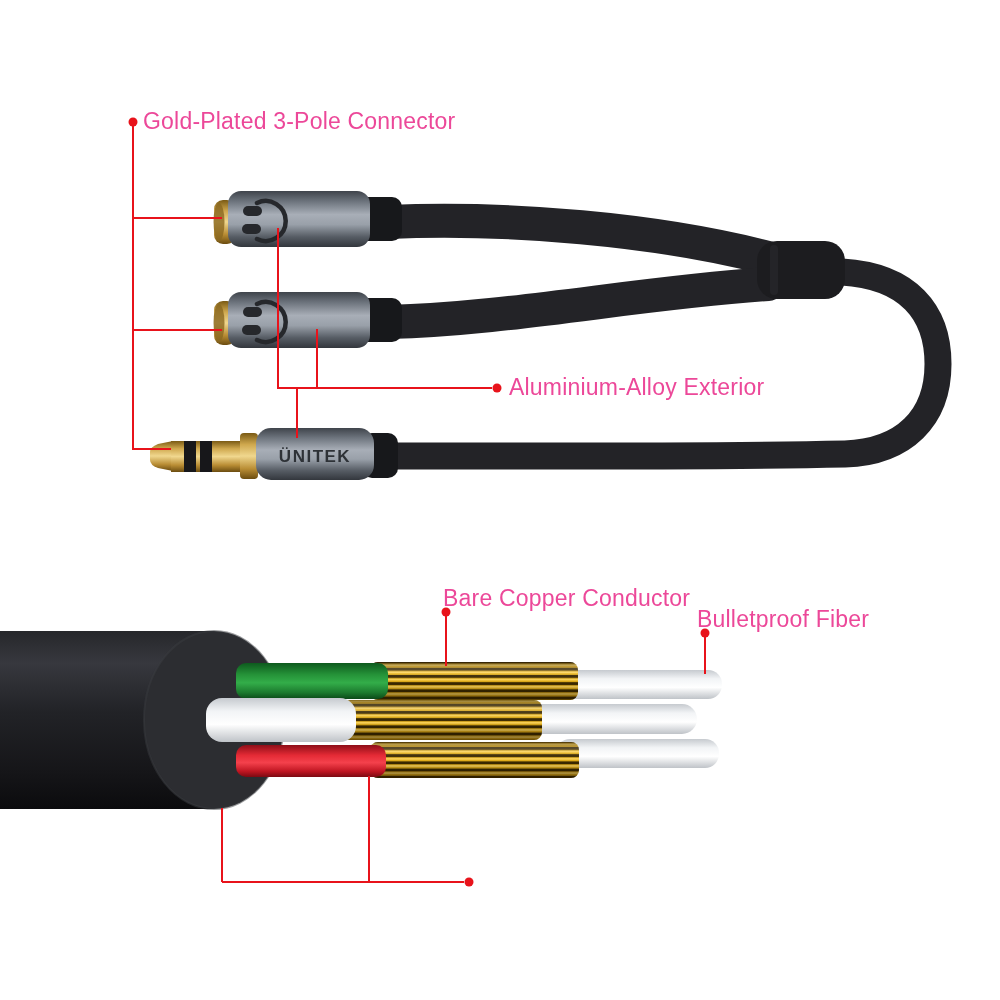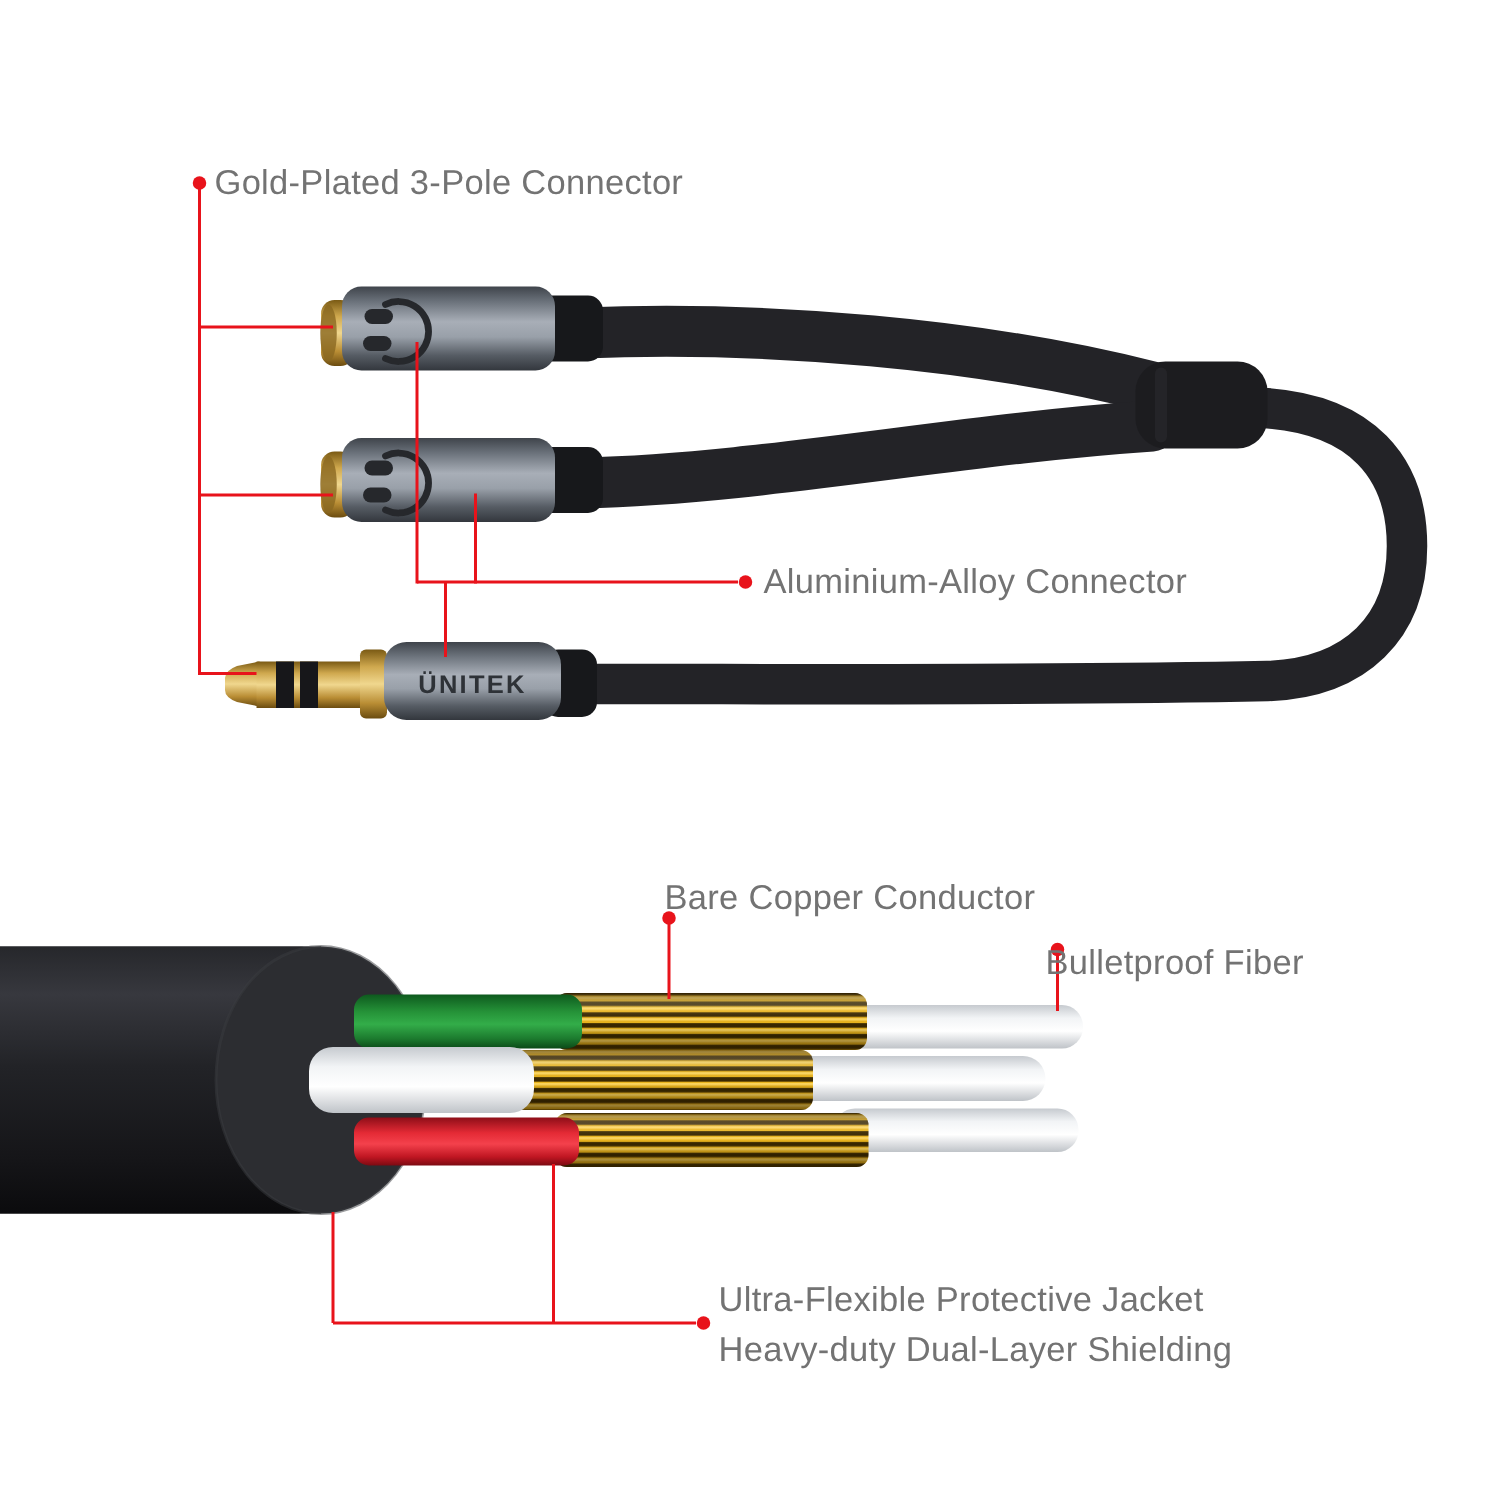--- a/index.html
+++ b/index.html
@@ -2,21 +2,21 @@
 <html><head>
 <meta charset="utf-8">
 <style>
   html,body{margin:0;padding:0;background:#ffffff;}
   .canvas{
     position:relative;width:1000px;height:1000px;background:#ffffff;overflow:hidden;
     font-family:"Liberation Sans",sans-serif;
   }
   .art{position:absolute;left:0;top:0;}
   .label{
-    position:absolute;color:#737373;font-size:23px;line-height:26px;
+    position:absolute;color:#ec4899;font-size:23px;line-height:26px;
     font-weight:500;white-space:nowrap;letter-spacing:0.2px;
   }
   .label.two-line{line-height:33px;}
 </style>
 </head>
 <body>
 
 <div class="canvas">
 
 <svg class="art" width="1000" height="1000" viewBox="0 0 1000 1000">
@@ -183,24 +183,20 @@
       <line x1="222" y1="808" x2="222" y2="882"></line>
       <line x1="369" y1="776" x2="369" y2="882"></line>
       <line x1="222" y1="882" x2="464" y2="882"></line>
       <circle cx="469" cy="882" r="4.5" fill="#e8131b" stroke="none"></circle>
     </g>
   </g>
 </svg>
 
 <div class="label" style="left:143px;top:108px;">Gold-Plated 3-Pole Connector</div>
 
-<div class="label" style="left:509px;top:374px;">Aluminium-Alloy Connector</div>
+<div class="label" style="left:509px;top:374px;">Aluminium-Alloy Exterior</div>
 
 <div class="label" style="left:443px;top:585px;text-align:right;">Bare Copper Conductor</div>
 
-<div class="label" style="left:697px;top:606px;margin-top:22px;">Bulletproof Fiber</div>
-
-<div class="label two-line" style="left:479px;top:850px;">
-  <div>Ultra-Flexible Protective Jacket</div>
-  <div>Heavy-duty Dual-Layer Shielding</div>
+<div class="label" style="left:697px;top:606px;">Bulletproof Fiber</div>
+
+
 </div>
 
-</div>
-
 </body></html>

